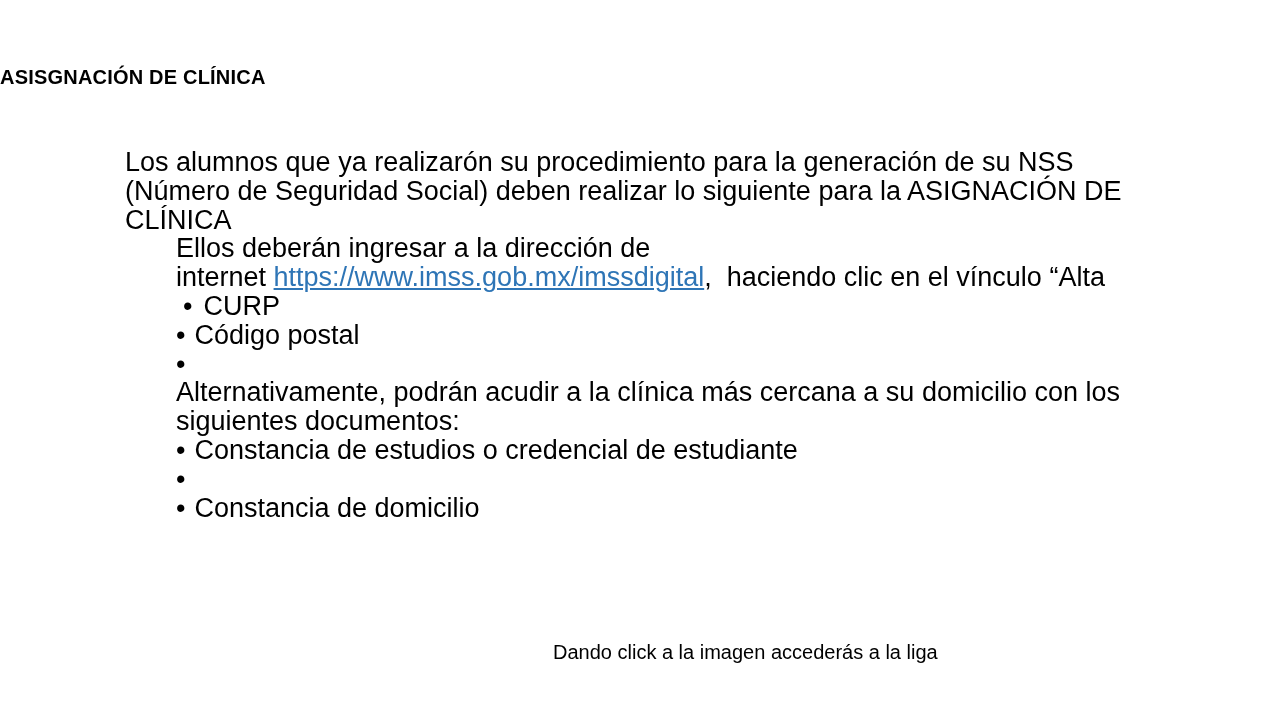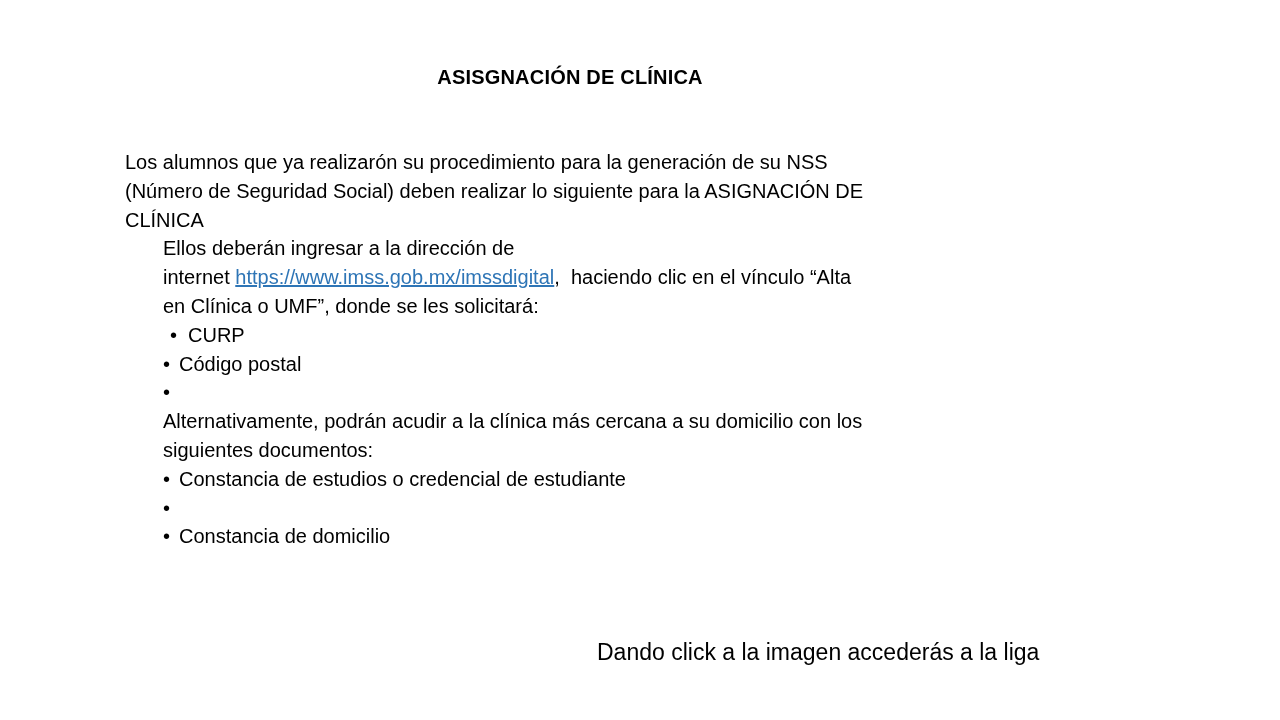--- a/index.html
+++ b/index.html
@@ -15,39 +15,38 @@
     overflow: hidden;
     font-family: "Liberation Sans", sans-serif;
     color: #000000;
   }
   .title {
     position: absolute;
     top: 63px;
     left: 0;
     width: 1140px;
     margin: 0;
-    text-align: center;
     font-size: 20px;
     font-weight: bold;
     line-height: 28.8px;
     letter-spacing: 0.2px;
   }
   .content {
     position: absolute;
     left: 125px;
     top: 148px;
     width: 900px;
-    font-size: 20px;
+    font-size: 27px;
     line-height: 28.8px;
   }
   .line {
     white-space: nowrap;
   }
   .indent {
-    margin-left: 38px;
+    margin-left: 51px;
   }
   .bullet {
     display: flex;
     align-items: baseline;
   }
   .marker {
     margin-right: 9px;
     flex: 0 0 auto;
   }
   .bullets-online .bullet:first-child {
@@ -59,44 +58,42 @@
   a.link {
     color: #2e75b6;
     text-decoration: underline;
     cursor: pointer;
     text-align: right;
   }
   .footer {
     position: absolute;
     left: 553px;
     top: 638px;
-    font-size: 23px;
+    font-size: 20px;
     line-height: 28.8px;
     white-space: nowrap;
-    margin-left: 44px;
   }
 </style>
 </head>
 <body>
 
 <div class="slide">
 
   <h1 class="title">ASISGNACIÓN DE CLÍNICA</h1>
 
   <div class="content">
 
     <div class="line">Los alumnos que ya realizarón su procedimiento para la generación de su NSS</div>
     <div class="line">(Número de Seguridad Social) deben realizar lo siguiente para la ASIGNACIÓN DE</div>
     <div class="line">CLÍNICA</div>
 
     <div class="line indent">Ellos deberán ingresar a la dirección de</div>
 
     <div class="line indent"><span>internet </span><a class="link">https://www.imss.gob.mx/imssdigital</a><span>,&nbsp; haciendo clic en el vínculo “Alta</span></div>
 
-    <div class="line indent">en Clínica o UMF”, donde se les solicitará:</div>
 
     <div class="bullets-online">
       <div class="line indent bullet">
         <span class="marker">•</span>
         <span>CURP</span>
       </div>
       <div class="line indent bullet">
         <span class="marker">•</span>
         <span>Código postal</span>
       </div>

